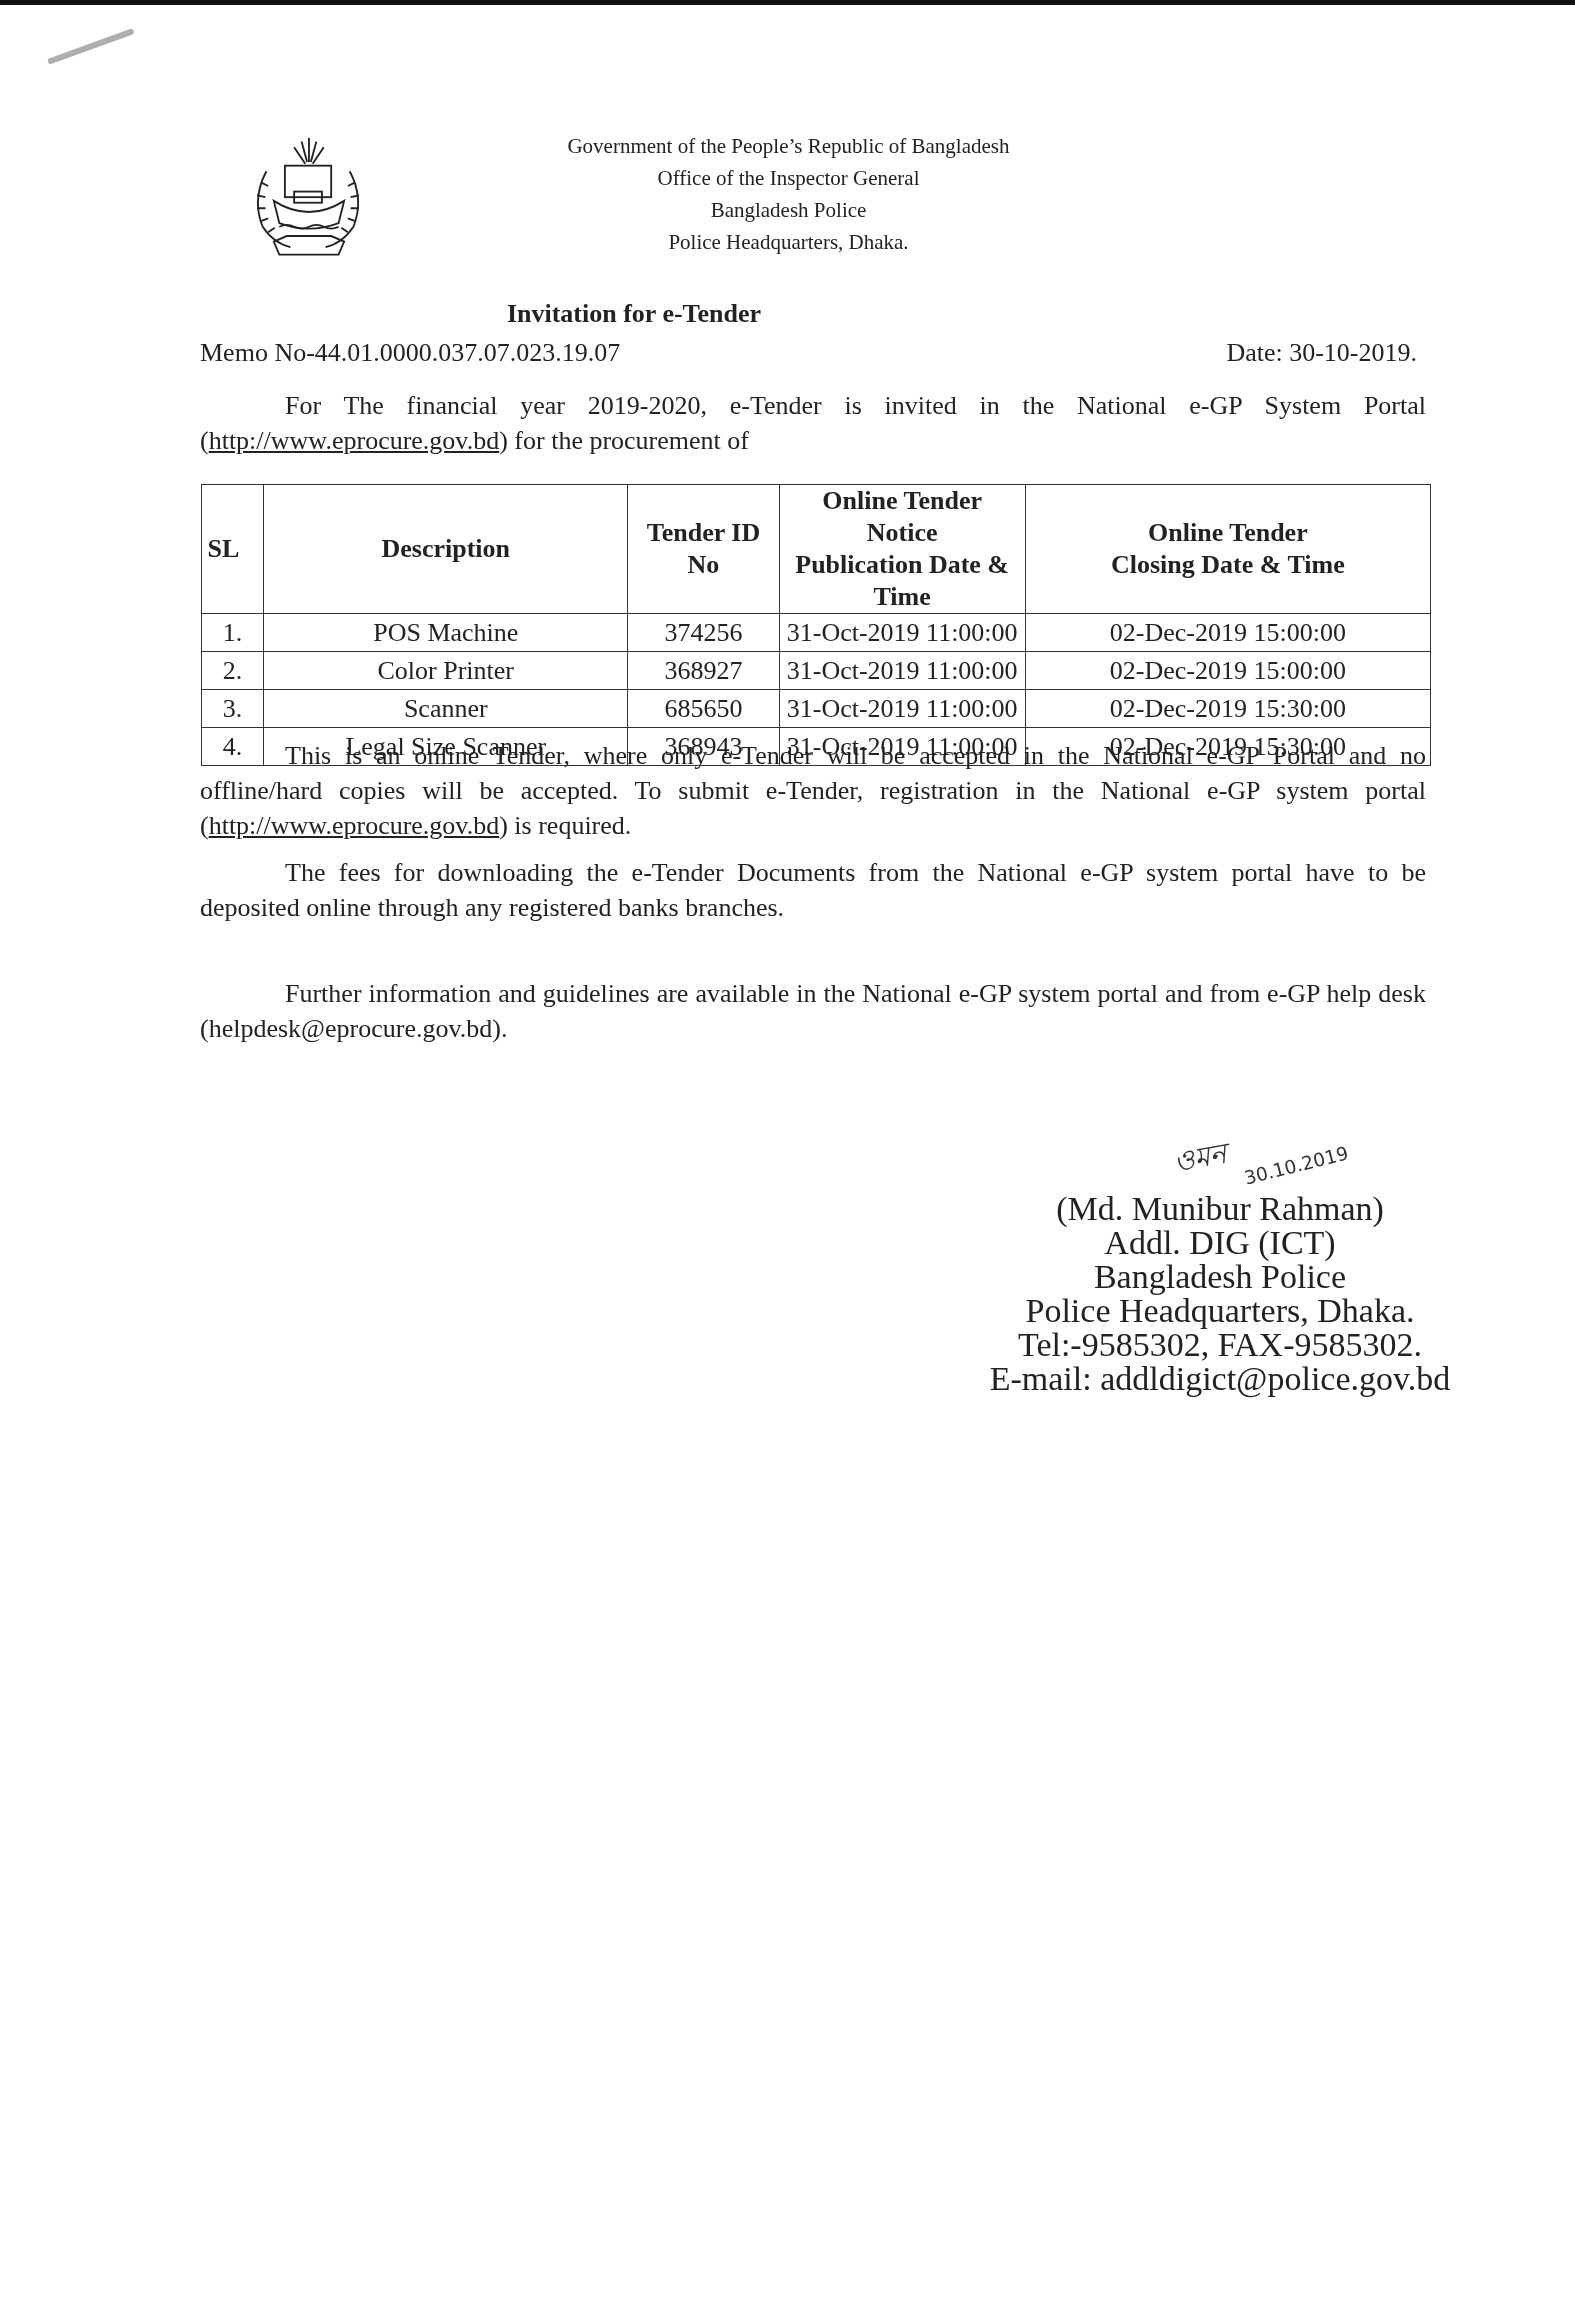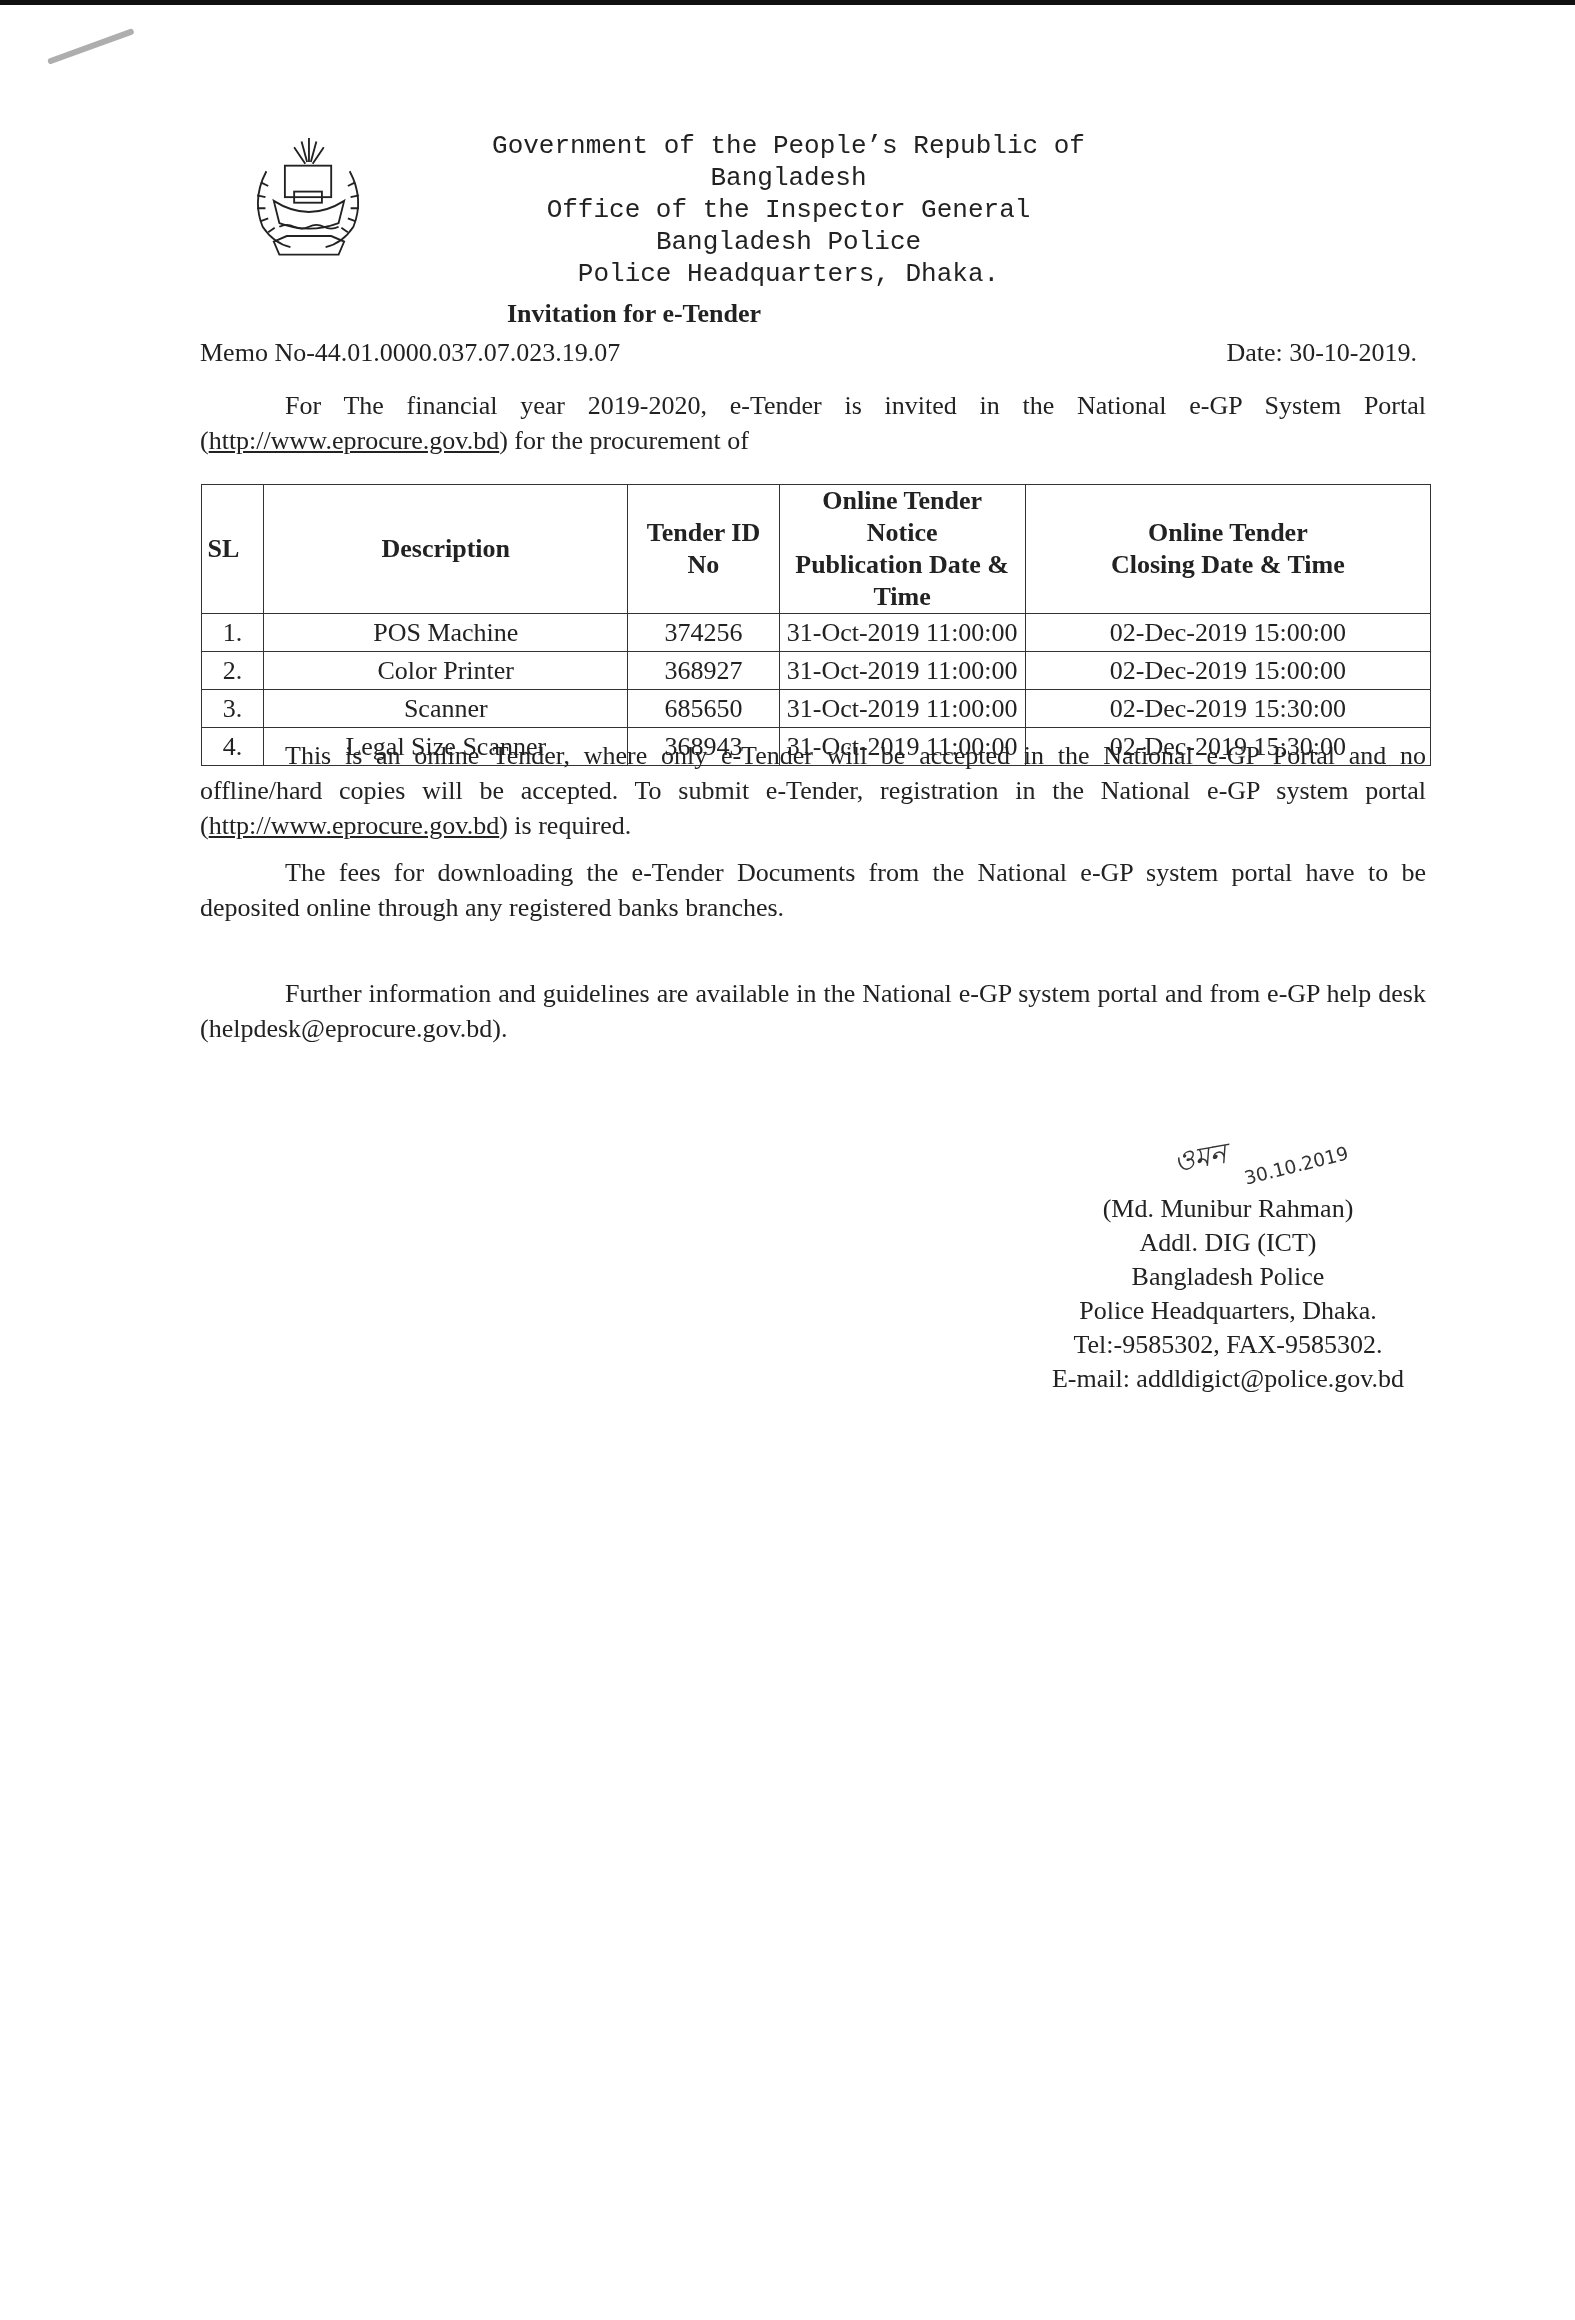--- a/index.html
+++ b/index.html
@@ -6,43 +6,43 @@
   body {
     width:1575px; height:2321px; position:relative; overflow:hidden;
     background:#ffffff; color:#222;
     font-family:"Liberation Serif","DejaVu Serif",serif;
   }
   .topbar { position:absolute; left:0; top:0; width:1575px; height:4.6px; background:#111; }
   .staple { position:absolute; left:48px; top:59px; width:91px; height:5.6px; background:#9a9a9a;
             border-radius:2.8px; transform:rotate(-20deg); transform-origin:left center; opacity:.8; }
   .emblem { position:absolute; left:246px; top:134px; width:125px; height:130px; }
   .header { position:absolute; left:464px; top:130px; width:649px; text-align:center;
-            font-size:26px; line-height:32px;font-family:Liberation Mono, monospace; }
+            font-size:21px; line-height:32px; }
   .title { position:absolute; left:0; width:1268px; top:299px; text-align:center;
            font-size:26px; font-weight:bold; }
   .memo { position:absolute; left:200px; top:338px; font-size:26px; }
   .date { position:absolute; right:158px; top:338px; font-size:26px; }
   .para { position:absolute; left:200px; width:1226px; font-size:26px; line-height:35px;
           text-align:justify; }
   .para .indent { display:inline-block; width:85px; }
   .link { text-decoration:underline; }
   table.tender { position:absolute; left:201px; top:484px; width:1230px;
                  border-collapse:collapse; font-size:26px; }
   table.tender th, table.tender td { border:1.9px solid #333; padding:0 5.6px; }
   table.tender th { font-weight:bold; line-height:32px; height:66px; text-align:center; }
   table.tender td { height:37px; line-height:37px; text-align:center; }
   td.sl { text-align:right; width:50px; }
   td.desc { text-align:left; }
   .sig { position:absolute; left:979px; top:1136px; width:482px; }
   .sig .scribble { position:absolute; left:195px; top:0; font-family:"DejaVu Sans",sans-serif;
                    font-style:italic; font-size:28px; color:#333; transform:rotate(-10deg); }
   .sig .scribble-date { position:absolute; left:264px; top:18.6px; font-family:"DejaVu Sans",sans-serif;
                    font-size:18.6px; color:#333; transform:rotate(-14deg); }
-  .sig .lines { position:absolute; left:8px; top:56px; width:482px; text-align:center;
-                font-size:26px; line-height:34px; }
+  .sig .lines { position:absolute; left:0; top:56px; width:482px; text-align:center;
+                font-size:34px; line-height:34px; }
 </style>
 </head>
 <body>
 
 <div class="topbar"></div>
 <div class="staple"></div>
 
 <div class="emblem">
   <svg width="125" height="130" viewBox="0 0 135 140">
     <g fill="none" stroke="#222" stroke-width="2">

